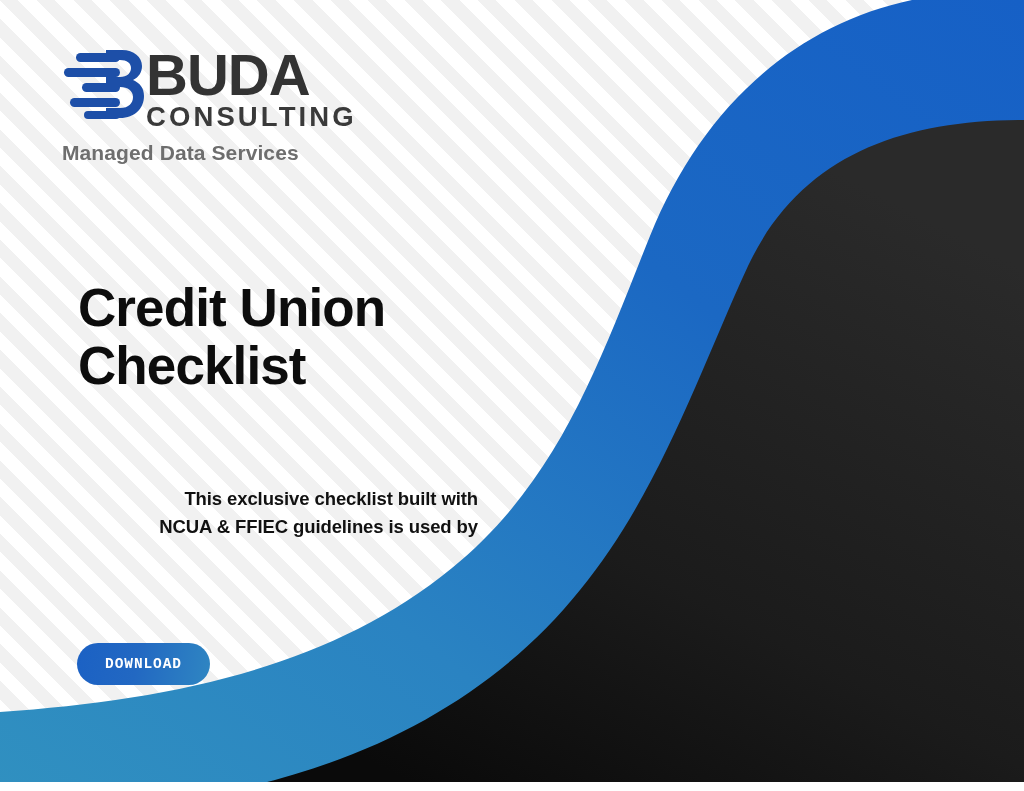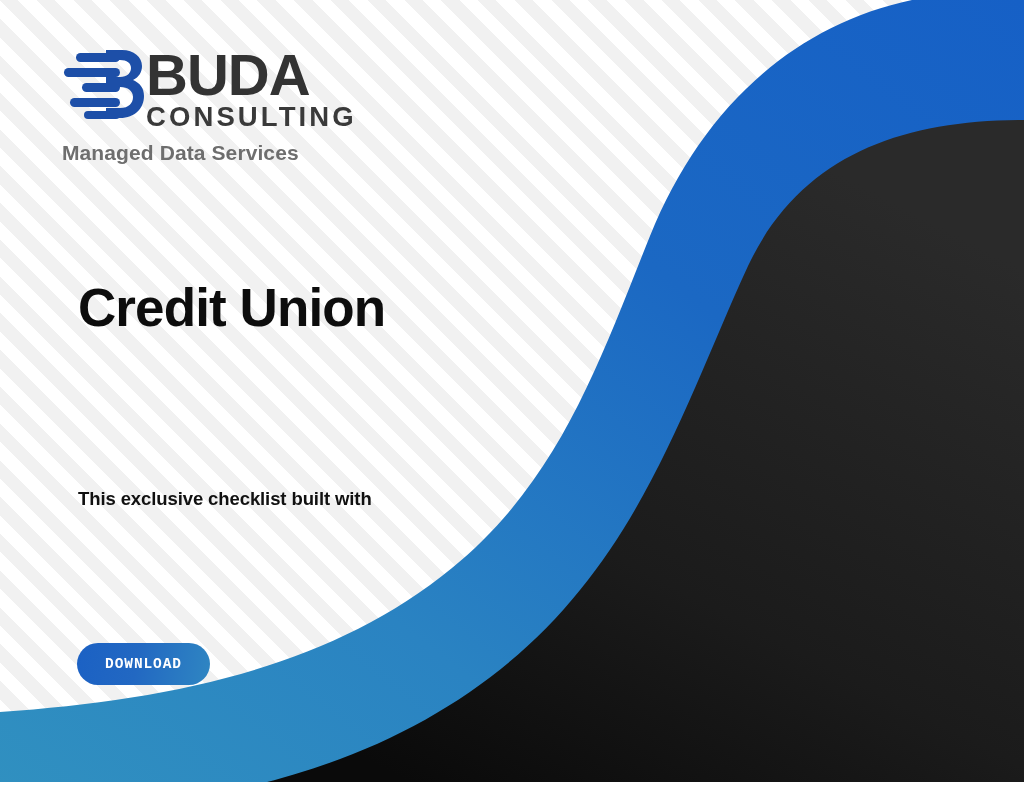--- a/index.html
+++ b/index.html
@@ -118,20 +118,21 @@
     position: absolute;
     left: 78px;
     top: 466px;
     width: 400px;
     font-size: 18.5px;
     font-weight: bold;
     line-height: 1.53;
     color: #111111;
     letter-spacing: -0.1px;
     font-family: "Liberation Sans", sans-serif;
+    text-align: right;
   }
   .body-copy .bc-line { display: block; white-space: nowrap; }
 
   
   .download-btn {
     position: absolute;
     left: 77px;
     top: 643px;
     width: 133px;
     height: 42px;
@@ -219,24 +220,26 @@
         <div class="logo-words">
           <div class="logo-buda">BUDA</div>
           <div class="logo-consulting">CONSULTING</div>
         </div>
       </div>
       <div class="logo-tagline">Managed Data Services</div>
     </div>
 
     <h1 class="headline">
       <span class="hl-line">Credit Union</span>
+      <span class="hl-line">Checklist</span>
     </h1>
 
     <p class="body-copy">
       <span class="bc-line">This exclusive checklist built with</span>
+      <span class="bc-line">NCUA &amp; FFIEC guidelines is used by</span>
     </p>
 
     <button class="download-btn">DOWNLOAD</button>
 
   </div>
 
   <div class="bottom-strip"></div>
 
 </div>
 

